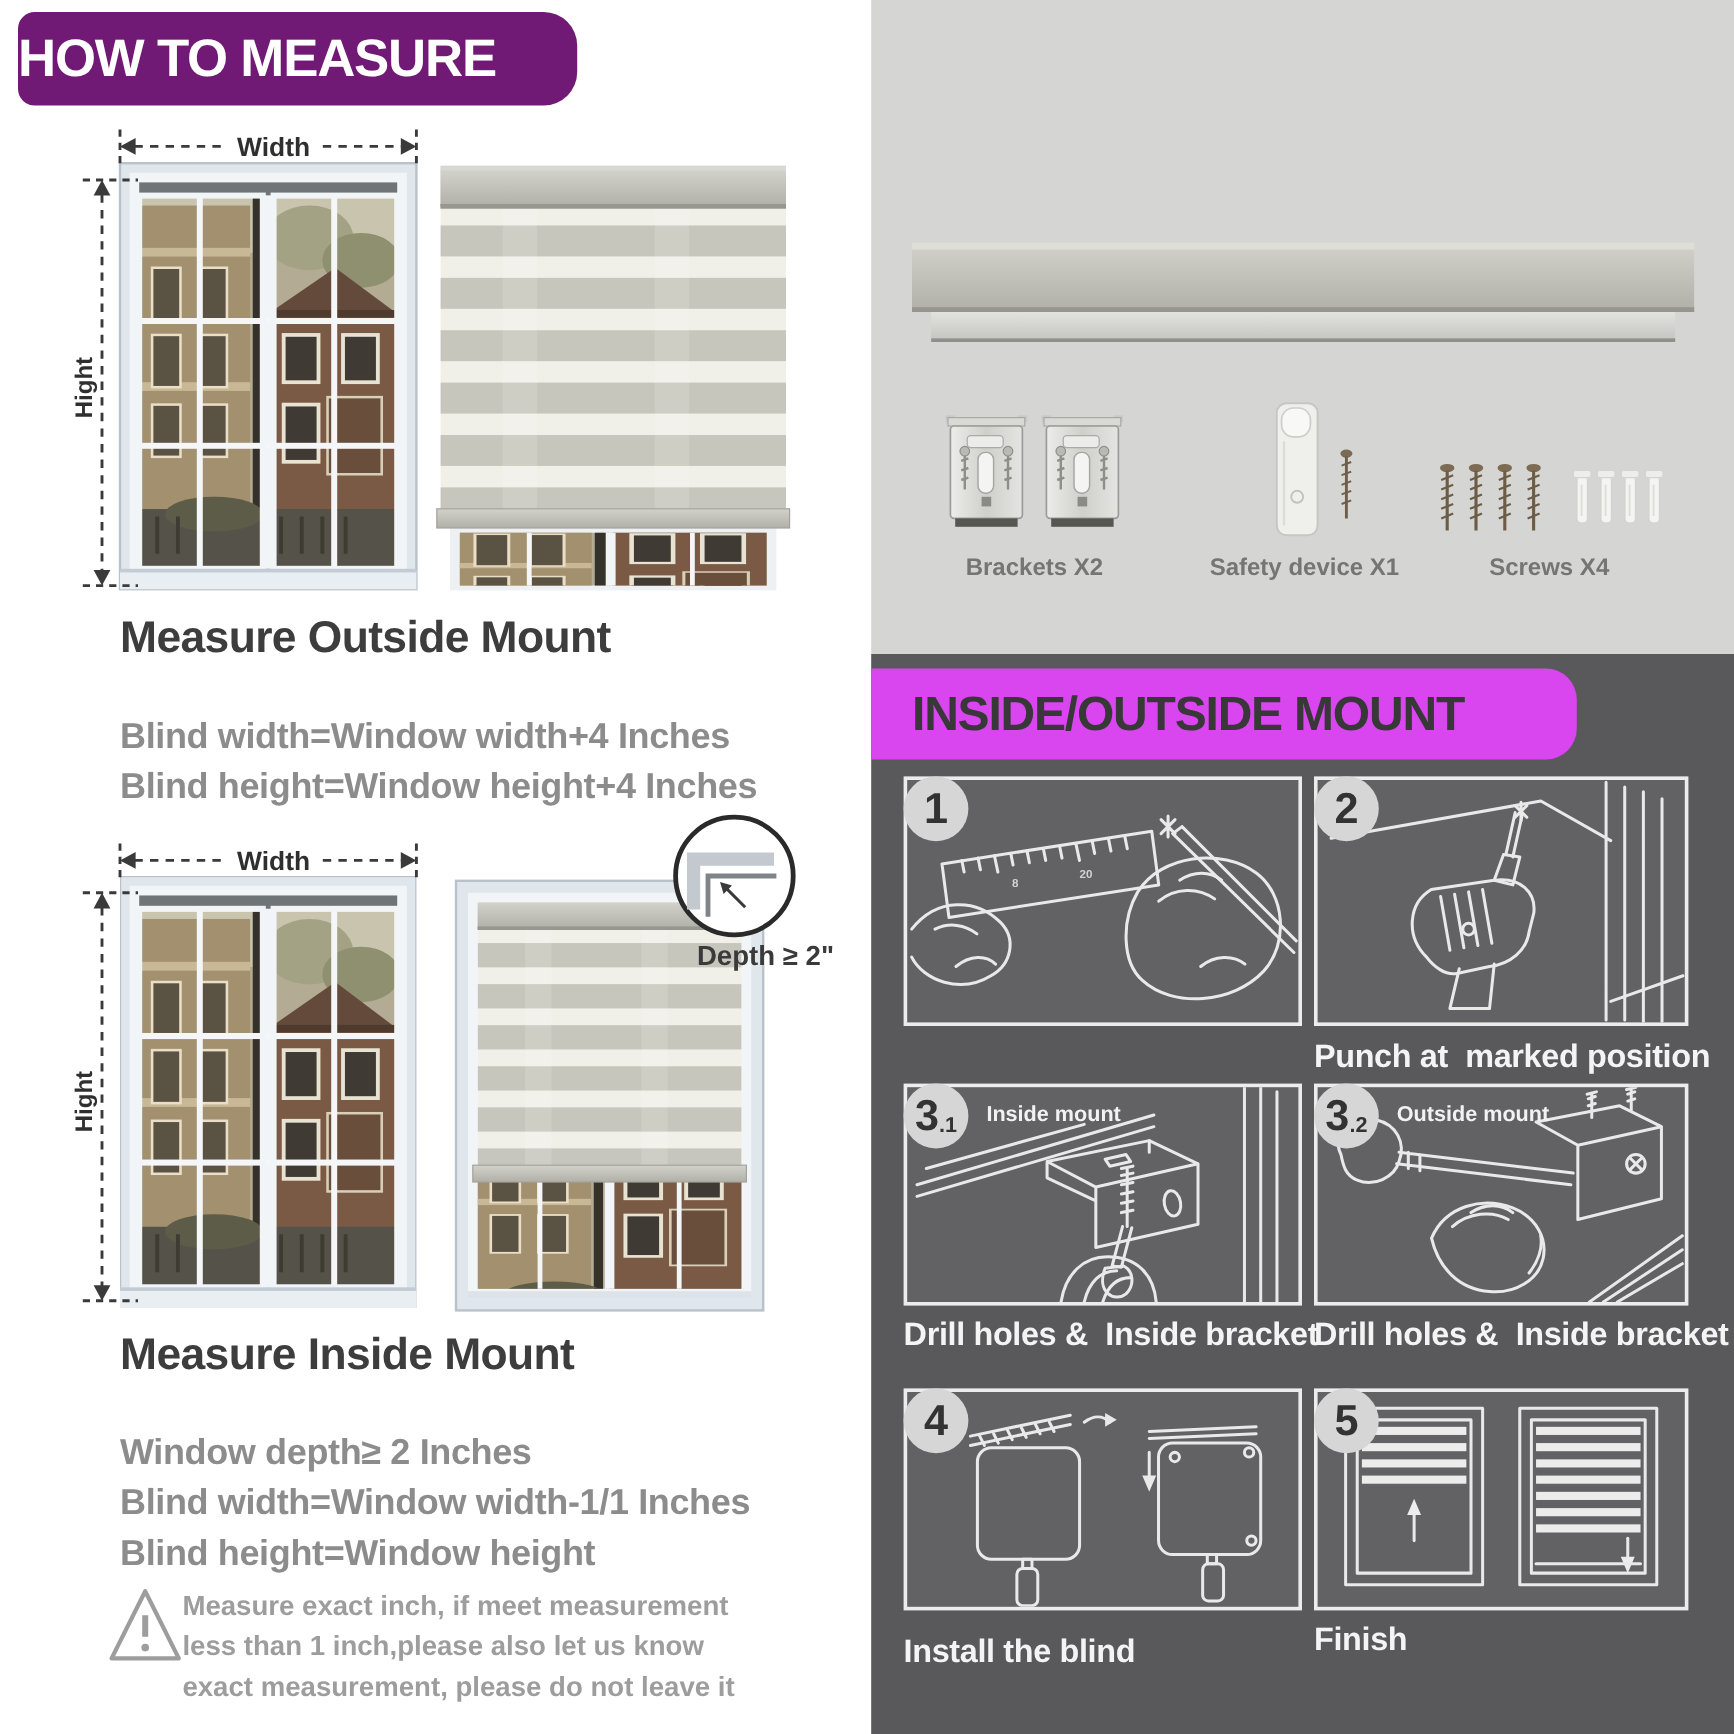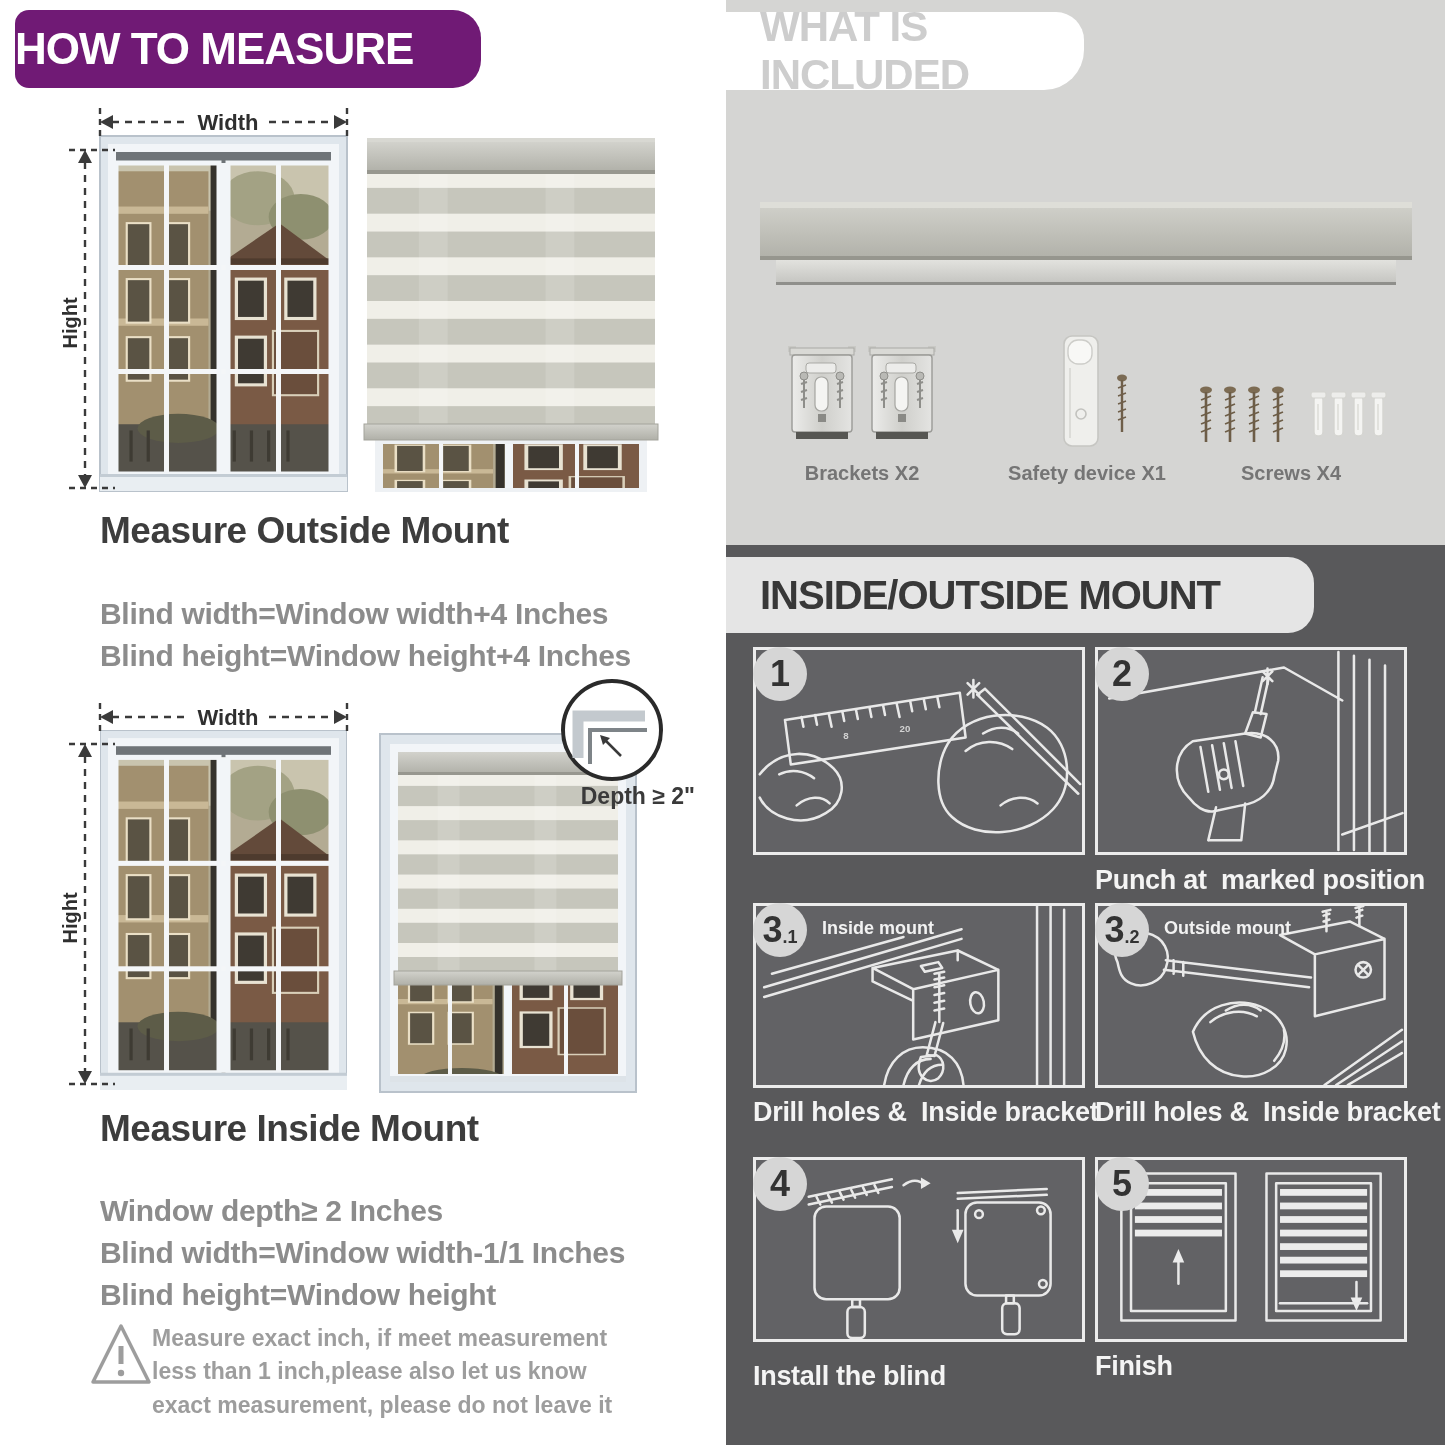--- a/index.html
+++ b/index.html
@@ -15,21 +15,21 @@
   .warn-text{font-size:23px;font-weight:bold;color:#9d9d9d;line-height:1.45;width:478px;}
   
   .included-panel{left:726px;top:0;width:719px;height:545px;background:#d5d5d3;}
   .what-banner{left:0;top:12px;width:358px;height:78px;background:#ffffff;
     border-radius:0 28px 40px 0;color:#cdcdcd;font-size:42px;font-weight:bold;
     letter-spacing:-1px;display:flex;align-items:center;padding-left:34px;box-sizing:border-box;}
   .blind-label{left:0;top:138px;width:719px;text-align:center;font-size:32px;
     font-weight:bold;color:#6f6f6f;letter-spacing:-0.3px;}
   .item-label{top:462px;text-align:center;font-size:20px;font-weight:bold;color:#757575;}
   .mount-panel{left:726px;top:545px;width:719px;height:900px;background:#59595b;}
-  .mount-banner{left:0;top:12px;width:588px;height:76px;background:#e5e5e5;
+  .mount-banner{left:0;top:12px;width:588px;height:76px;background:#d946ef;
     border-radius:0 26px 26px 0;color:#383838;font-size:40px;font-weight:bold;
     letter-spacing:-1px;display:flex;align-items:center;padding-left:34px;box-sizing:border-box;}
   .step{position:absolute;background:#626265;border:3px solid #ececec;box-sizing:border-box;}
   .step svg{display:block;width:100%;height:100%;}
   .badge{position:absolute;top:-3px;left:-3px;width:54px;height:54px;border-radius:50%;
     background:#d6d6d6;color:#333333;font-weight:bold;font-size:36px;
     display:flex;align-items:center;justify-content:center;}
   .badge .sub{font-size:18px;margin-top:14px;}
   .step-label{position:absolute;left:66px;top:12px;color:#f2f2f2;font-size:18px;font-weight:bold;}
   .caption{position:absolute;color:#f4f4f4;font-size:27px;font-weight:bold;white-space:pre-wrap;
@@ -233,23 +233,20 @@
 <div class="abs sec-line" style="left:100px;top:1244px">Blind height=Window height</div>
 
 <svg class="abs" style="left:90px;top:1320px" width="62" height="70" viewBox="0 0 62 70">
   <path d="M31,6 L59,62 L3,62 Z" fill="none" stroke="#9d9d9d" stroke-width="3.5" stroke-linejoin="round"></path>
   <line x1="31" y1="26" x2="31" y2="44" stroke="#9d9d9d" stroke-width="5"></line>
   <circle cx="31" cy="53" r="3.2" fill="#9d9d9d"></circle>
 </svg>
 <div class="abs warn-text" style="left:152px;top:1322px">Measure exact inch, if meet measurement less than 1 inch,please also let us know exact measurement, please do not leave it</div>
 
 <div class="abs included-panel">
-  <div class="abs what-banner">
-    <span>WHAT IS INCLUDED</span>
-  </div>
 
   <svg class="abs" style="left:34px;top:198px" width="652" height="92" viewBox="0 0 652 92">
     <rect x="0" y="4" width="652" height="58" fill="url(#gBar)"></rect>
     <rect x="0" y="4" width="652" height="6" fill="#dedeD8"></rect>
     <rect x="0" y="58" width="652" height="4" fill="#96968e"></rect>
     <rect x="16" y="62" width="620" height="24" fill="url(#gRail2)"></rect>
     <rect x="16" y="84" width="620" height="3" fill="#8f8f8b"></rect>
   </svg>
 
   <svg class="abs" style="left:62px;top:346px" width="148" height="98" viewBox="0 0 148 98">

